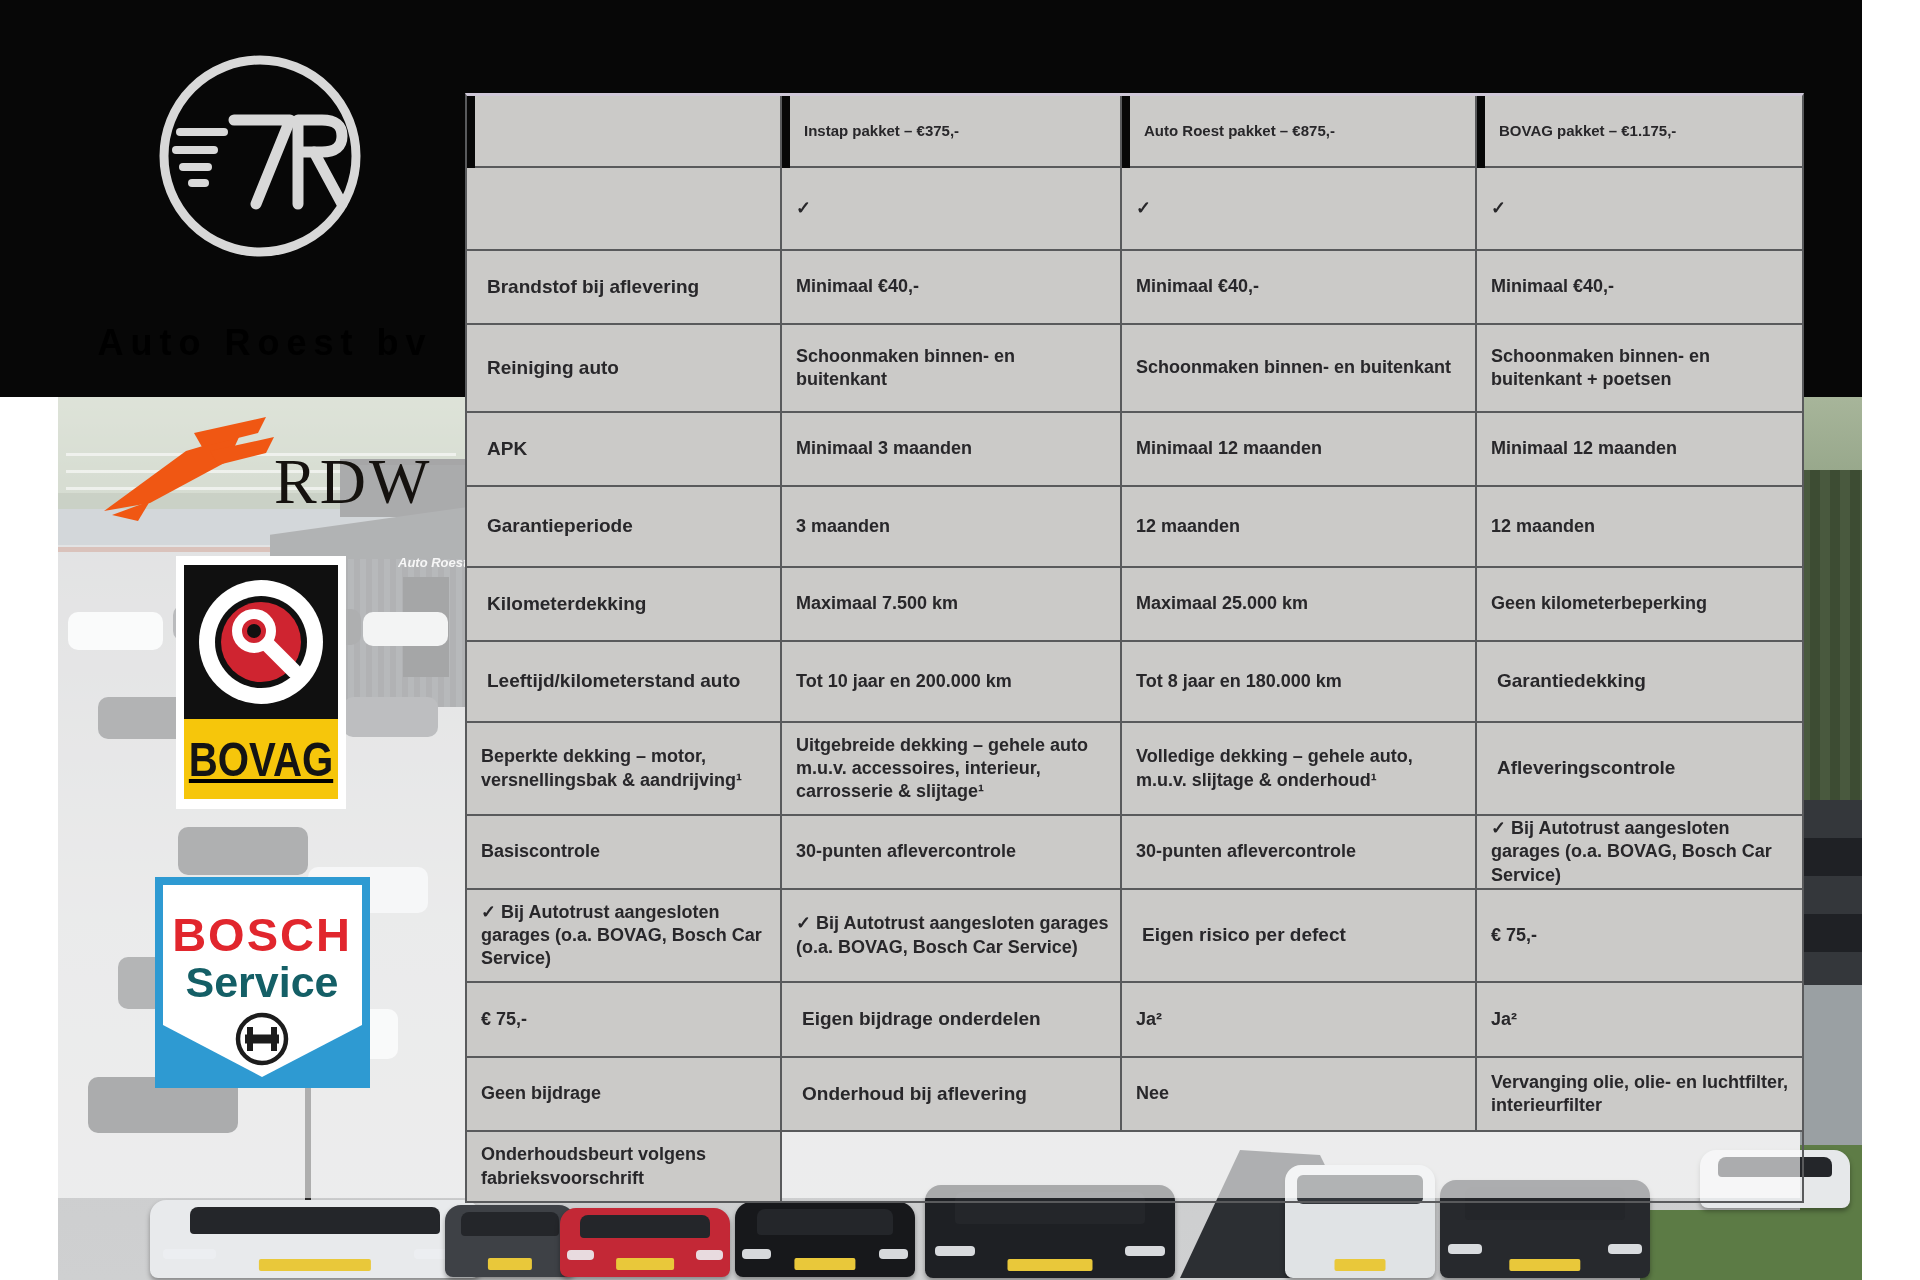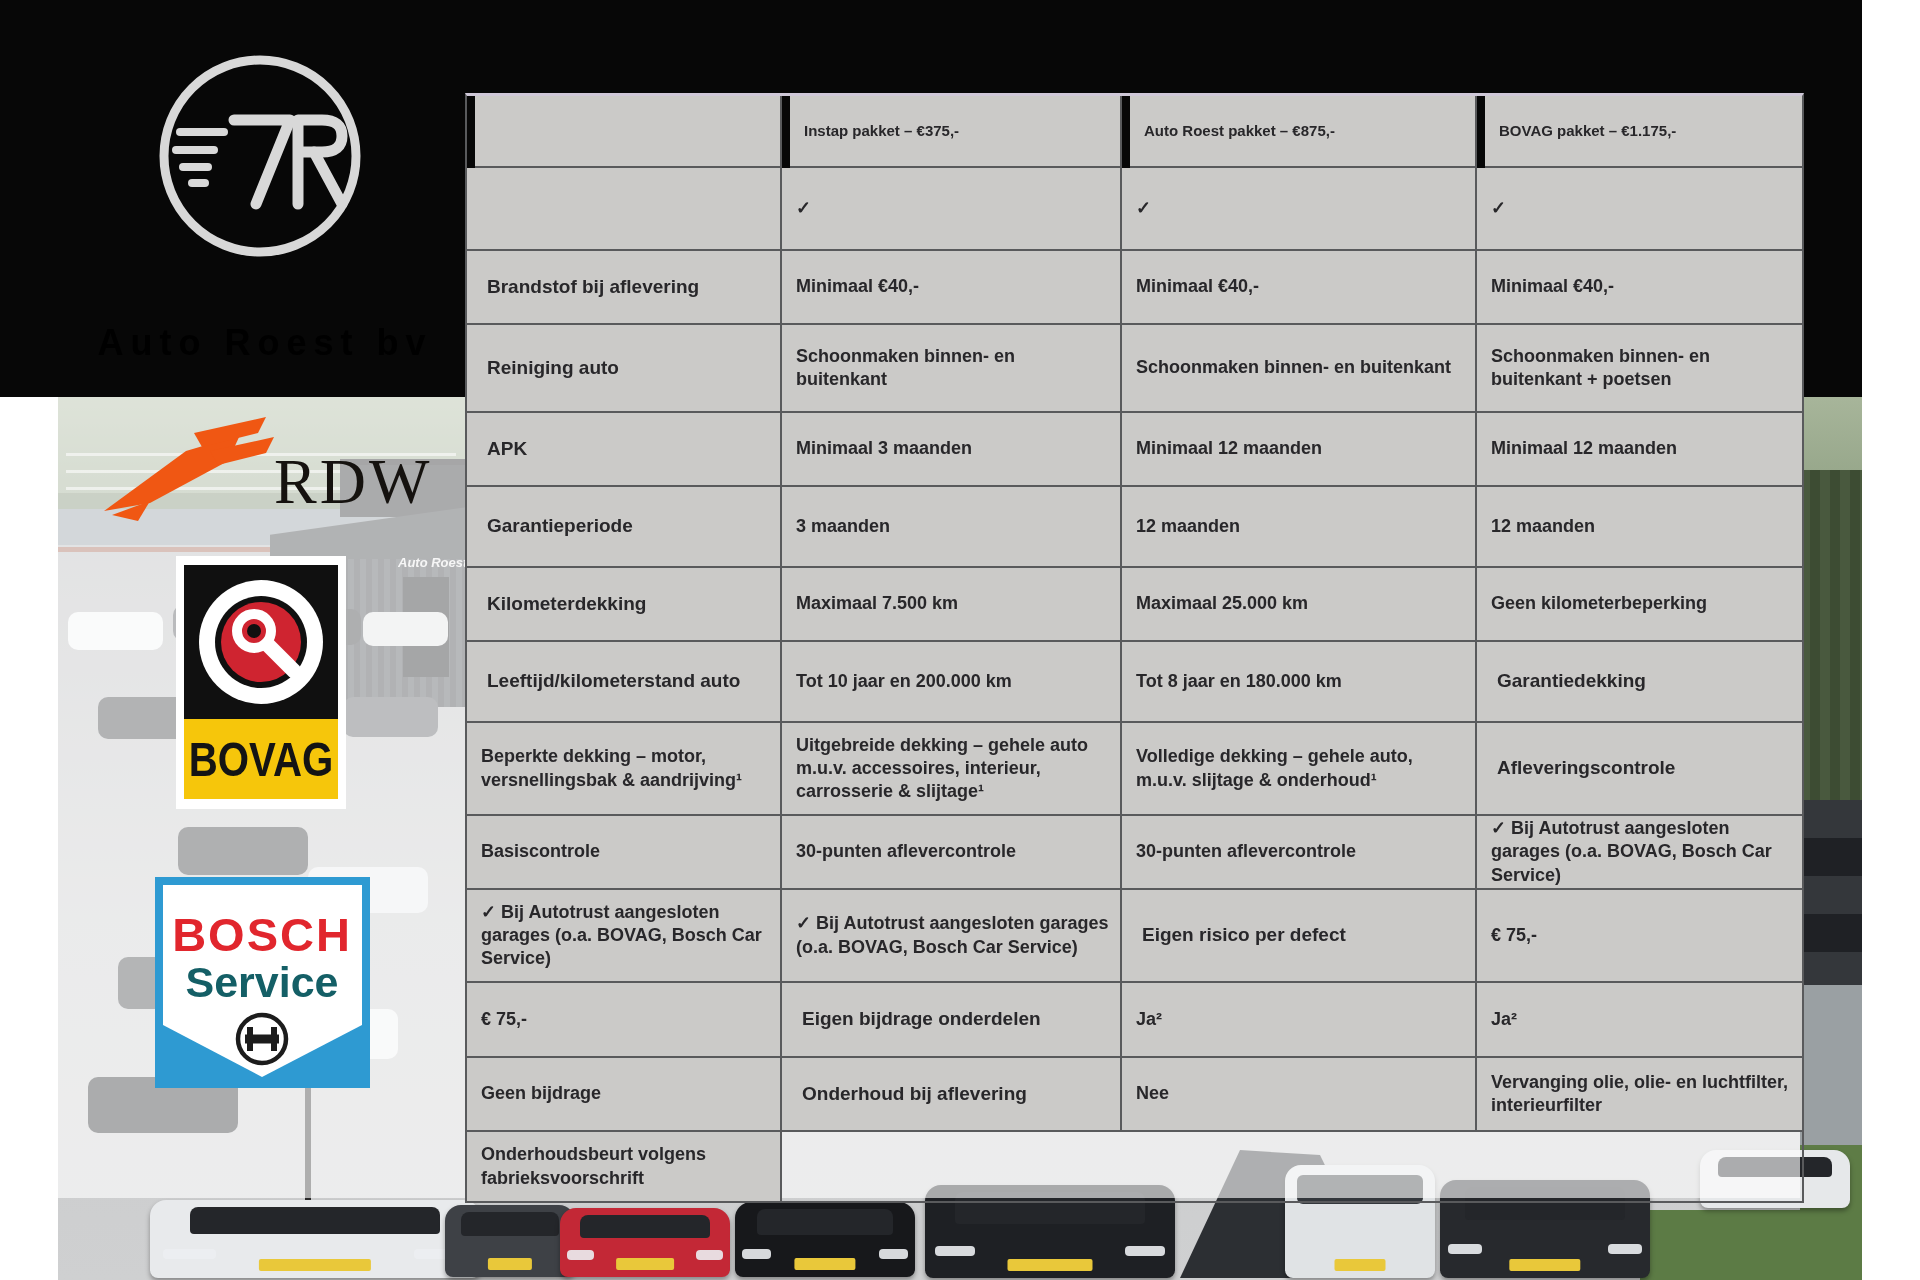--- a/index.html
+++ b/index.html
@@ -49,21 +49,21 @@
           clip-path:polygon(0 100%,30% 0,70% 4%,100% 100%);}
   .van-win{position:absolute;left:8%;right:8%;top:10px;height:26%;background:#33373c;border-radius:6px;}
   
   #fade{position:absolute;left:0;top:0;width:1742px;height:801px;background:rgba(255,255,255,.62);z-index:5;}
   
   .logo{position:absolute;z-index:10;}
   #ar-logo{left:150px;top:46px;}
   #ar-name{left:95px;top:322px;width:340px;text-align:center;color:#000000;font-size:36px;
            font-weight:bold;letter-spacing:7px;white-space:nowrap;}
   #rdw{left:98px;top:415px;}
-  #bovag{left:176px;top:556px;width:170px;background:#fff;padding:9px 16px 10px 8px;box-sizing:border-box;}
+  #bovag{left:176px;top:556px;width:170px;background:#fff;padding:9px 16px 10px 8px;box-sizing:border-box;text-decoration:underline;}
   #bovag .bv-top{position:relative;width:154px;height:154px;background:#101010;}
   #bovag .bv-bottom{width:154px;height:80px;background:#f6c60b;display:flex;align-items:center;justify-content:center;}
   #bovag .bv-text{font-size:49px;font-weight:900;color:#141414;transform:scaleX(.82);letter-spacing:0px;}
   #bosch{left:155px;top:877px;}
   
   #pkg-table{position:absolute;left:465px;top:93px;width:1335px;height:1105px;z-index:20;
      display:grid;box-sizing:content-box;
      grid-template-columns:315px 340px 355px 325px;
      grid-template-rows:72px 83px 74px 88px 74px 81px 74px 81px 93px 74px 93px 75px 74px 69px;
      border-left:2px solid #595a5c;border-right:2px solid #595a5c;border-bottom:2px solid #595a5c;

